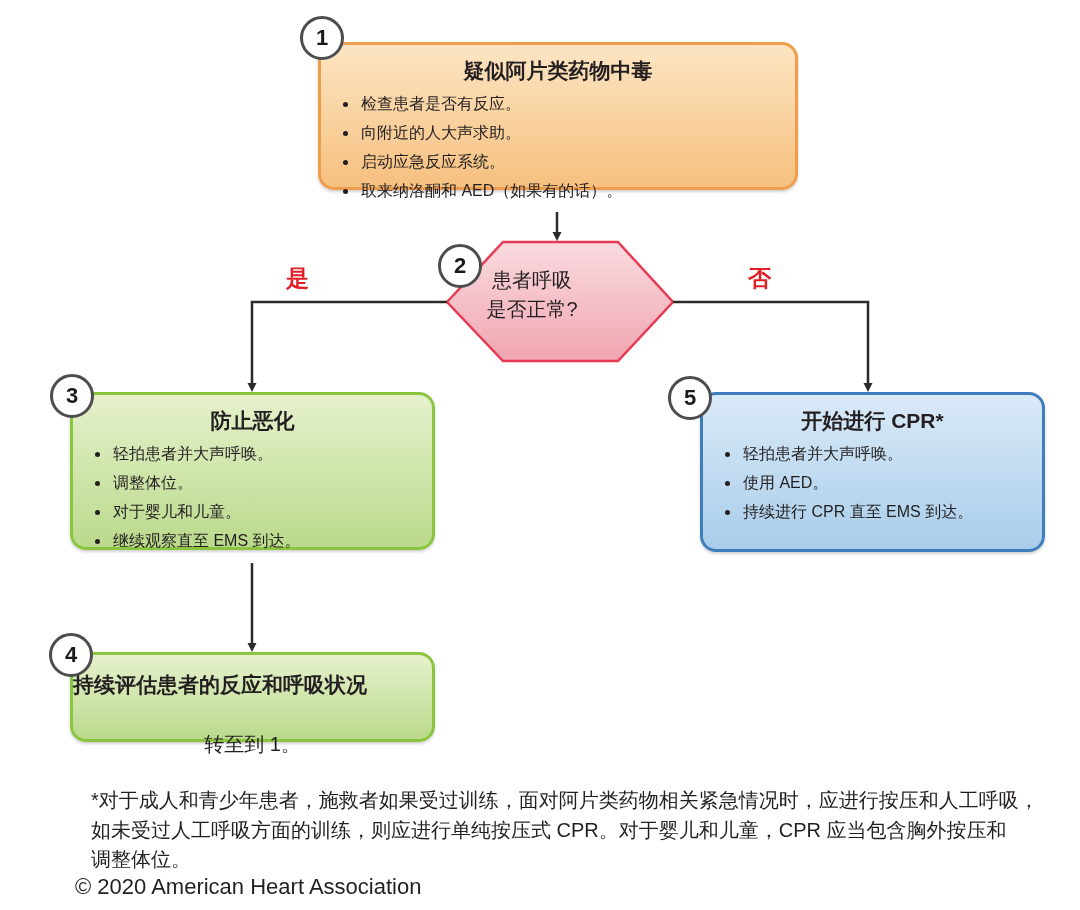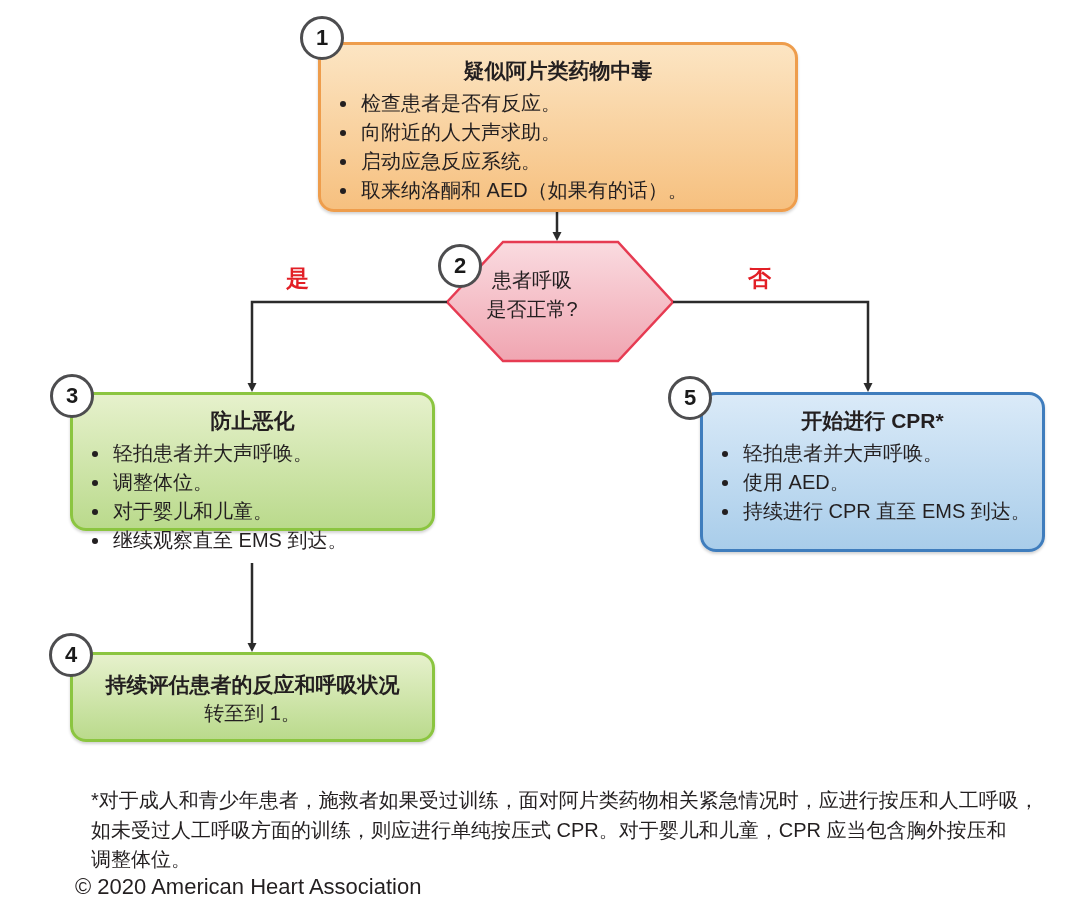--- a/index.html
+++ b/index.html
@@ -14,42 +14,42 @@
   .box{
     position:absolute;box-sizing:border-box;border-radius:16px;z-index:1;
     box-shadow:0 2px 3px rgba(0,0,0,0.18);
   }
   .box.orange{background:linear-gradient(180deg,#FCE5C3 0%,#F6C07F 100%);border:3px solid #EE9D4C;}
   .box.green{background:linear-gradient(180deg,#E6F1CC 0%,#BADA8C 100%);border:3px solid #8BC540;}
   .box.blue{background:linear-gradient(180deg,#DAEAF8 0%,#A9CDEA 100%);border:3px solid #3F7DBD;}
 
   .box-title{font-weight:bold;font-size:21px;text-align:center;margin-top:12px;line-height:28px;}
   .box ul{margin:4px 0 0 0;padding-left:38px;list-style:disc;}
-  .box li{font-size:20px;line-height:29px;padding-left:2px;}
+  .box li{font-size:16px;line-height:29px;padding-left:2px;}
   .box.green ul{}
 
   .badge{
     position:absolute;width:44px;height:44px;border-radius:50%;background:#ffffff;
     border:3px solid #4D4D4F;box-sizing:border-box;z-index:3;
     display:flex;align-items:center;justify-content:center;
     font-weight:bold;font-size:22px;color:#1A1A1A;
   }
 
   .hex-text{
     position:absolute;left:432px;top:266px;width:200px;z-index:2;
     text-align:center;font-size:20px;line-height:29px;color:#231F20;
   }
   .branch-label{
     position:absolute;z-index:2;font-weight:bold;font-size:23px;color:#E21F26;line-height:24px;
   }
   .label-yes{left:286px;top:266px;}
   .label-no{left:748px;top:266px;}
 
-  .center-line{font-size:20px;text-align:center;line-height:28px;}
-  .box4-title{font-weight:bold;font-size:21px;text-align:center;margin-top:16px;line-height:28px;}
+  .center-line{font-size:20px;text-align:center;line-height:28px;margin-top:31px;}
+  .box4-title{font-weight:bold;font-size:21px;margin-top:16px;line-height:28px;}
 
   .footnote{position:absolute;left:91px;top:786px;width:960px;font-size:20px;line-height:29.5px;z-index:1;}
   .copyright{position:absolute;left:75px;top:874px;font-size:22px;z-index:1;color:#231F20;}
 </style>
 </head>
 <body>
 
 <div class="canvas">
 
   <svg class="connectors" width="1080" height="910" viewBox="0 0 1080 910">
@@ -70,39 +70,39 @@
     <path class="flowline" d="M673,302 H868 V383" marker-end="url(#arrowHead)"></path>
     <path class="flowline" d="M252,563 V643" marker-end="url(#arrowHead)"></path>
   </svg>
 
   <div class="badge" style="left:300px;top:16px;">1</div>
   <div class="badge" style="left:438px;top:244px;">2</div>
   <div class="badge" style="left:50px;top:374px;">3</div>
   <div class="badge" style="left:49px;top:633px;">4</div>
   <div class="badge" style="left:668px;top:376px;">5</div>
 
-  <div class="box orange" style="left:318px;top:42px;width:480px;height:170px;">
+  <div class="box orange" style="left:318px;top:42px;width:480px;height:148px;">
     <div class="box-title">疑似阿片类药物中毒</div>
     <ul>
       <li>检查患者是否有反应。</li>
       <li>向附近的人大声求助。</li>
       <li>启动应急反应系统。</li>
       <li>取来纳洛酮和 AED（如果有的话）。</li>
     </ul>
   </div>
 
   <div class="hex-text">
     <div>患者呼吸</div>
     <div>是否正常?</div>
   </div>
 
   <div class="branch-label label-yes">是</div>
   <div class="branch-label label-no">否</div>
 
-  <div class="box green" style="left:70px;top:392px;width:365px;height:139px;">
+  <div class="box green" style="left:70px;top:392px;width:365px;height:158px;">
     <div class="box-title">防止恶化</div>
     <ul>
       <li>轻拍患者并大声呼唤。</li>
       <li>调整体位。</li>
       <li>对于婴儿和儿童。</li>
       <li>继续观察直至 EMS 到达。</li>
     </ul>
   </div>
 
   <div class="box blue" style="left:700px;top:392px;width:345px;height:160px;">

